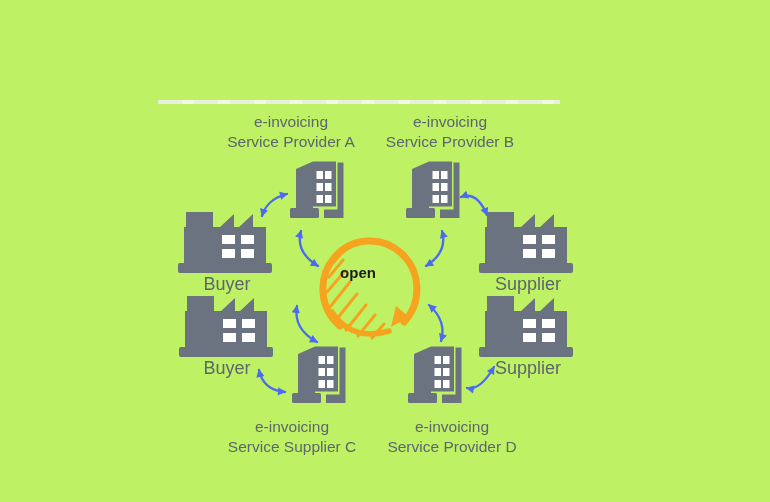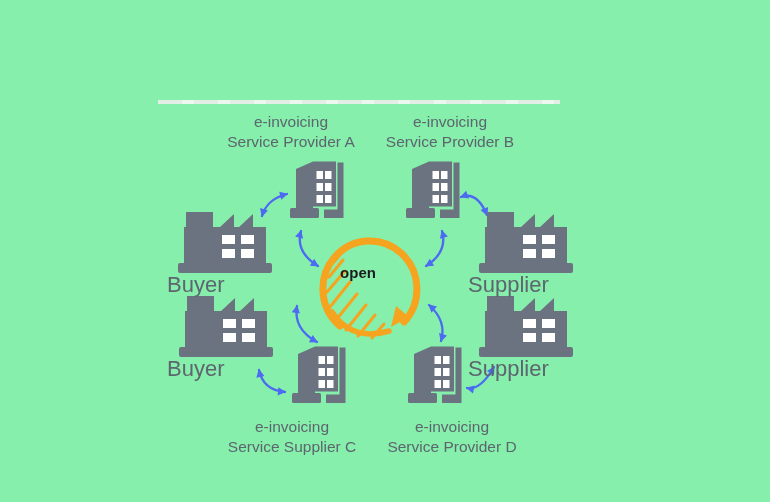--- a/index.html
+++ b/index.html
@@ -1,25 +1,25 @@
 <!DOCTYPE html>
 <html><head>
 <meta charset="utf-8">
 <style>
   html,body{margin:0;padding:0;background:#ffffff;}
   .stage{
-    position:relative;width:770px;height:502px;background:#86efac;overflow:hidden;
+    position:relative;width:770px;height:502px;background:#bef264;overflow:hidden;
     font-family:"Liberation Sans","DejaVu Sans",sans-serif;
   }
   .abs{position:absolute;}
   .provider-label{
     width:200px;text-align:center;color:#5d656e;font-size:15.5px;line-height:20px;
   }
   .party-label{
-    width:120px;color:#5d656e;font-size:22px;line-height:19px;
+    width:120px;text-align:center;color:#5d656e;font-size:18px;line-height:19px;
   }
   .center-label{
     width:122px;text-align:center;color:#1d1d1f;font-size:15px;font-weight:bold;line-height:21px;
   }
   .icon-gray{color:#6b7380;}
   .artifact{
     height:4px;opacity:.9;
     background:repeating-linear-gradient(90deg,#ededed 0 24px,#f8f8f8 24px 36px);
   }
   svg{display:block;}

